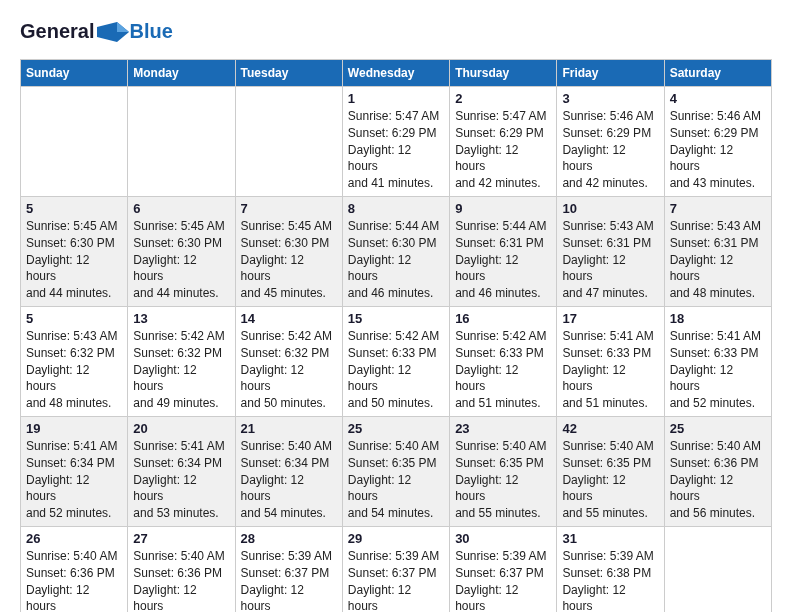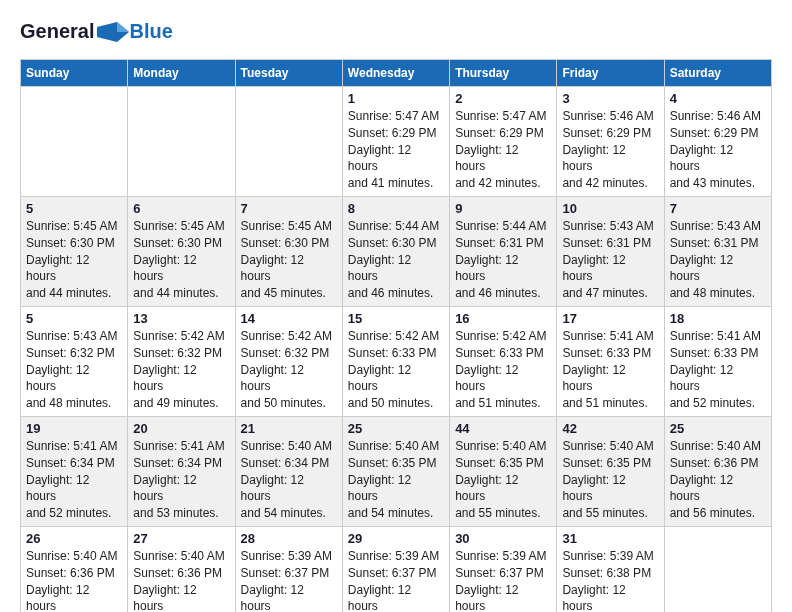--- a/index.html
+++ b/index.html
@@ -270,21 +270,21 @@
 and 54 minutes.</div>
         </td>
         <td>
           <div class="day-number">25</div>
           <div class="day-info" style="white-space: pre-line;">Sunrise: 5:40 AM
 Sunset: 6:35 PM
 Daylight: 12 hours
 and 54 minutes.</div>
         </td>
         <td>
-          <div class="day-number">44</div>
+          <div class="day-number">23</div>
           <div class="day-info" style="white-space: pre-line;">Sunrise: 5:40 AM
 Sunset: 6:35 PM
 Daylight: 12 hours
 and 55 minutes.</div>
         </td>
         <td>
           <div class="day-number">42</div>
           <div class="day-info" style="white-space: pre-line;">Sunrise: 5:40 AM
 Sunset: 6:35 PM
 Daylight: 12 hours

